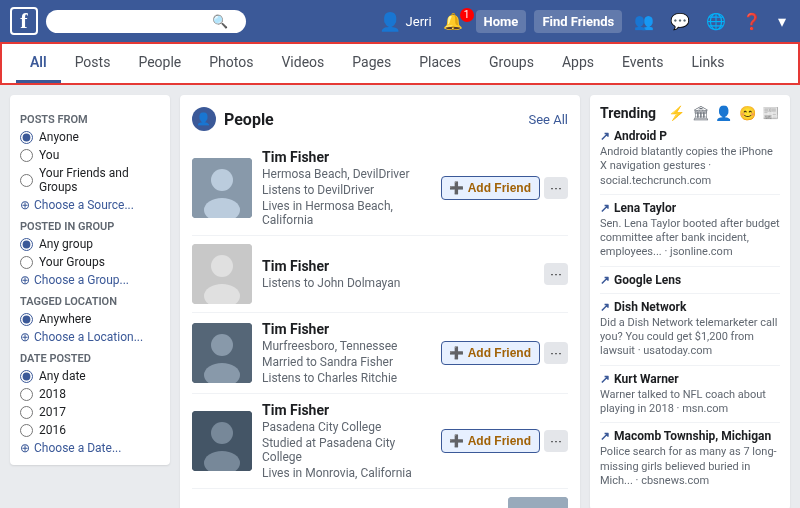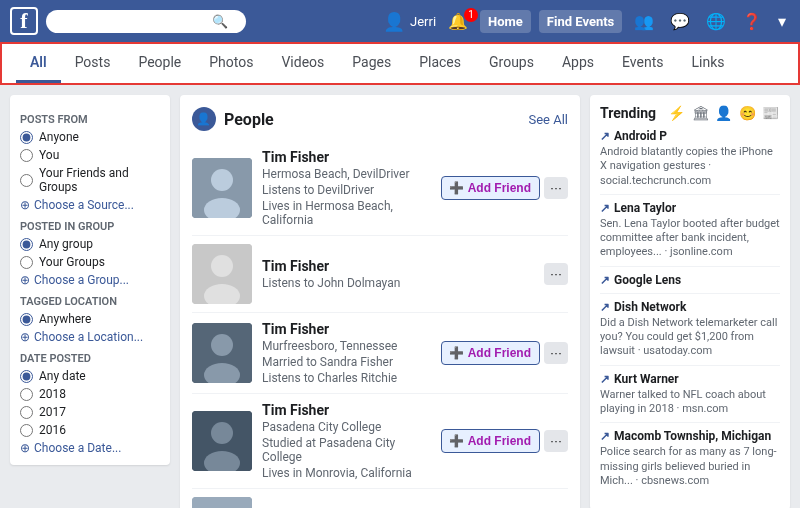--- a/index.html
+++ b/index.html
@@ -36,28 +36,28 @@
     .filter-link { color: #3b5998; font-size: 12px; cursor: pointer; display: flex; align-items: center; gap: 4px; margin-top: 4px; }
 
     
     .center-content { flex: 1; min-width: 0; }
     .results-section { background: white; border-radius: 4px; padding: 12px; margin-bottom: 10px; box-shadow: 0 1px 2px rgba(0,0,0,0.1); }
     .section-header { display: flex; align-items: center; justify-content: space-between; margin-bottom: 10px; }
     .section-title { font-size: 16px; font-weight: bold; color: #1c1e21; display: flex; align-items: center; gap: 8px; }
     .section-icon { width: 24px; height: 24px; background: #3b5998; border-radius: 50%; display: flex; align-items: center; justify-content: center; color: white; font-size: 12px; }
     .see-all { color: #3b5998; font-size: 13px; cursor: pointer; }
 
-    .person-card { display: flex; align-items: center; padding: 8px 0; border-bottom: 1px solid #f0f2f5; gap: 10px; }
+    .person-card { display: flex; align-items: center; padding: 8px 0; border-bottom: 1px solid #f0f2f5; gap: 10px; justify-content: flex-end; }
     .person-card:last-child { border-bottom: none; }
     .person-avatar { width: 60px; height: 60px; border-radius: 4px; background: #c0c0c0; flex-shrink: 0; overflow: hidden; display: flex; align-items: center; justify-content: center; }
     .person-info { flex: 1; }
     .person-name { font-size: 14px; font-weight: bold; color: #1c1e21; }
     .person-detail { font-size: 12px; color: #606770; margin-top: 2px; }
     .person-actions { display: flex; align-items: center; gap: 4px; flex-shrink: 0; }
-    .add-friend-btn { background: #e7f0ff; color: #a21caf; border: 1px solid #3b5998; border-radius: 4px; padding: 4px 8px; font-size: 12px; font-weight: 600; cursor: pointer; display: flex; align-items: center; gap: 4px; }
+    .add-friend-btn { background: #e7f0ff; color: #a16207; border: 1px solid #3b5998; border-radius: 4px; padding: 4px 8px; font-size: 12px; font-weight: 600; cursor: pointer; display: flex; align-items: center; gap: 4px; }
     .more-btn { background: #e4e6ea; border: none; border-radius: 4px; padding: 4px 6px; font-size: 12px; cursor: pointer; }
 
     
     .right-sidebar { width: 200px; flex-shrink: 0; }
     .trending-section { background: white; border-radius: 4px; padding: 10px; box-shadow: 0 1px 2px rgba(0,0,0,0.1); margin-bottom: 10px; }
     .trending-header { display: flex; align-items: center; justify-content: space-between; margin-bottom: 8px; }
     .trending-title { font-size: 14px; font-weight: bold; }
     .trending-icons { display: flex; gap: 6px; }
     .trending-icon { font-size: 14px; color: #606770; cursor: pointer; }
 
@@ -85,21 +85,21 @@
   <div class="nav-spacer"></div>
   <div class="nav-user">
     <span style="color:white;font-size:18px;">👤</span>
     <span>Jerri</span>
   </div>
   <div class="notif-badge">
     <span class="nav-icon">🔔</span>
     <span class="badge">1</span>
   </div>
   <span class="nav-btn">Home</span>
-  <span class="nav-btn">Find Events</span>
+  <span class="nav-btn">Find Friends</span>
   <span class="nav-icon">👥</span>
   <span class="nav-icon">💬</span>
   <span class="nav-icon">🌐</span>
   <span class="nav-icon">❓</span>
   <span class="nav-icon">▾</span>
 </div>
 
 <div class="filter-tabs">
   <div class="filter-tab active">All</div>
   <div class="filter-tab">Posts</div>

